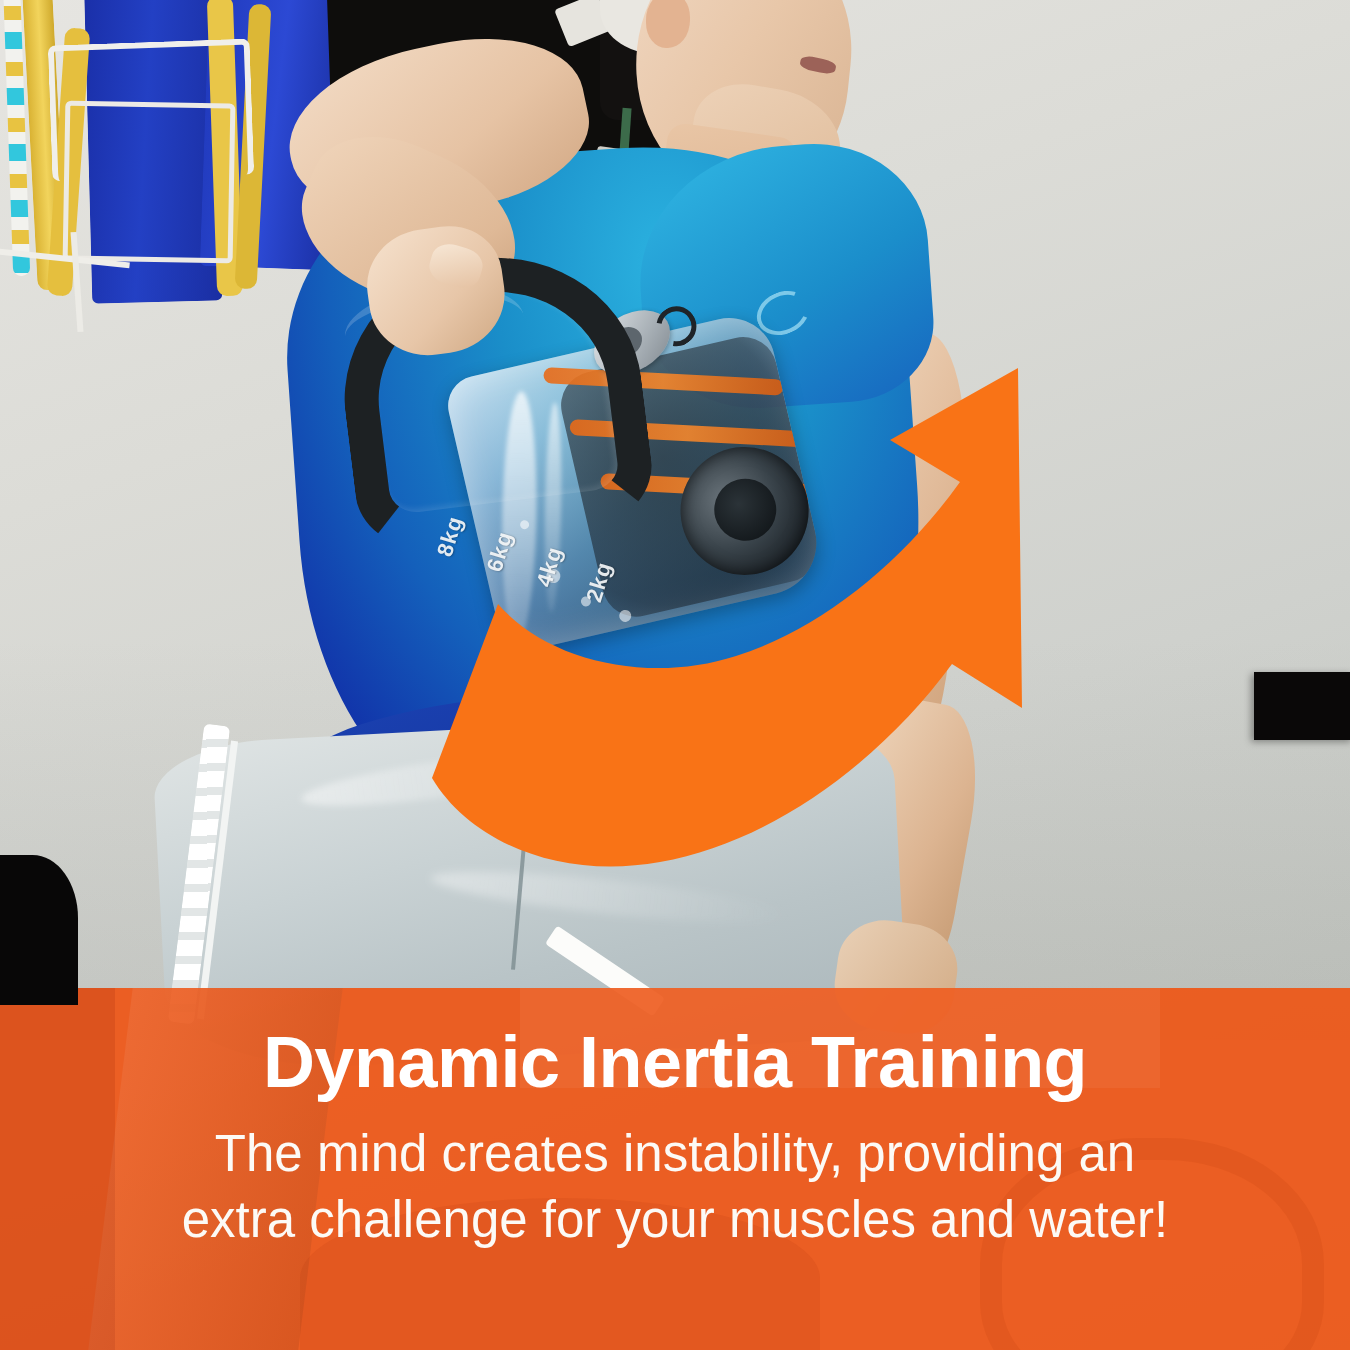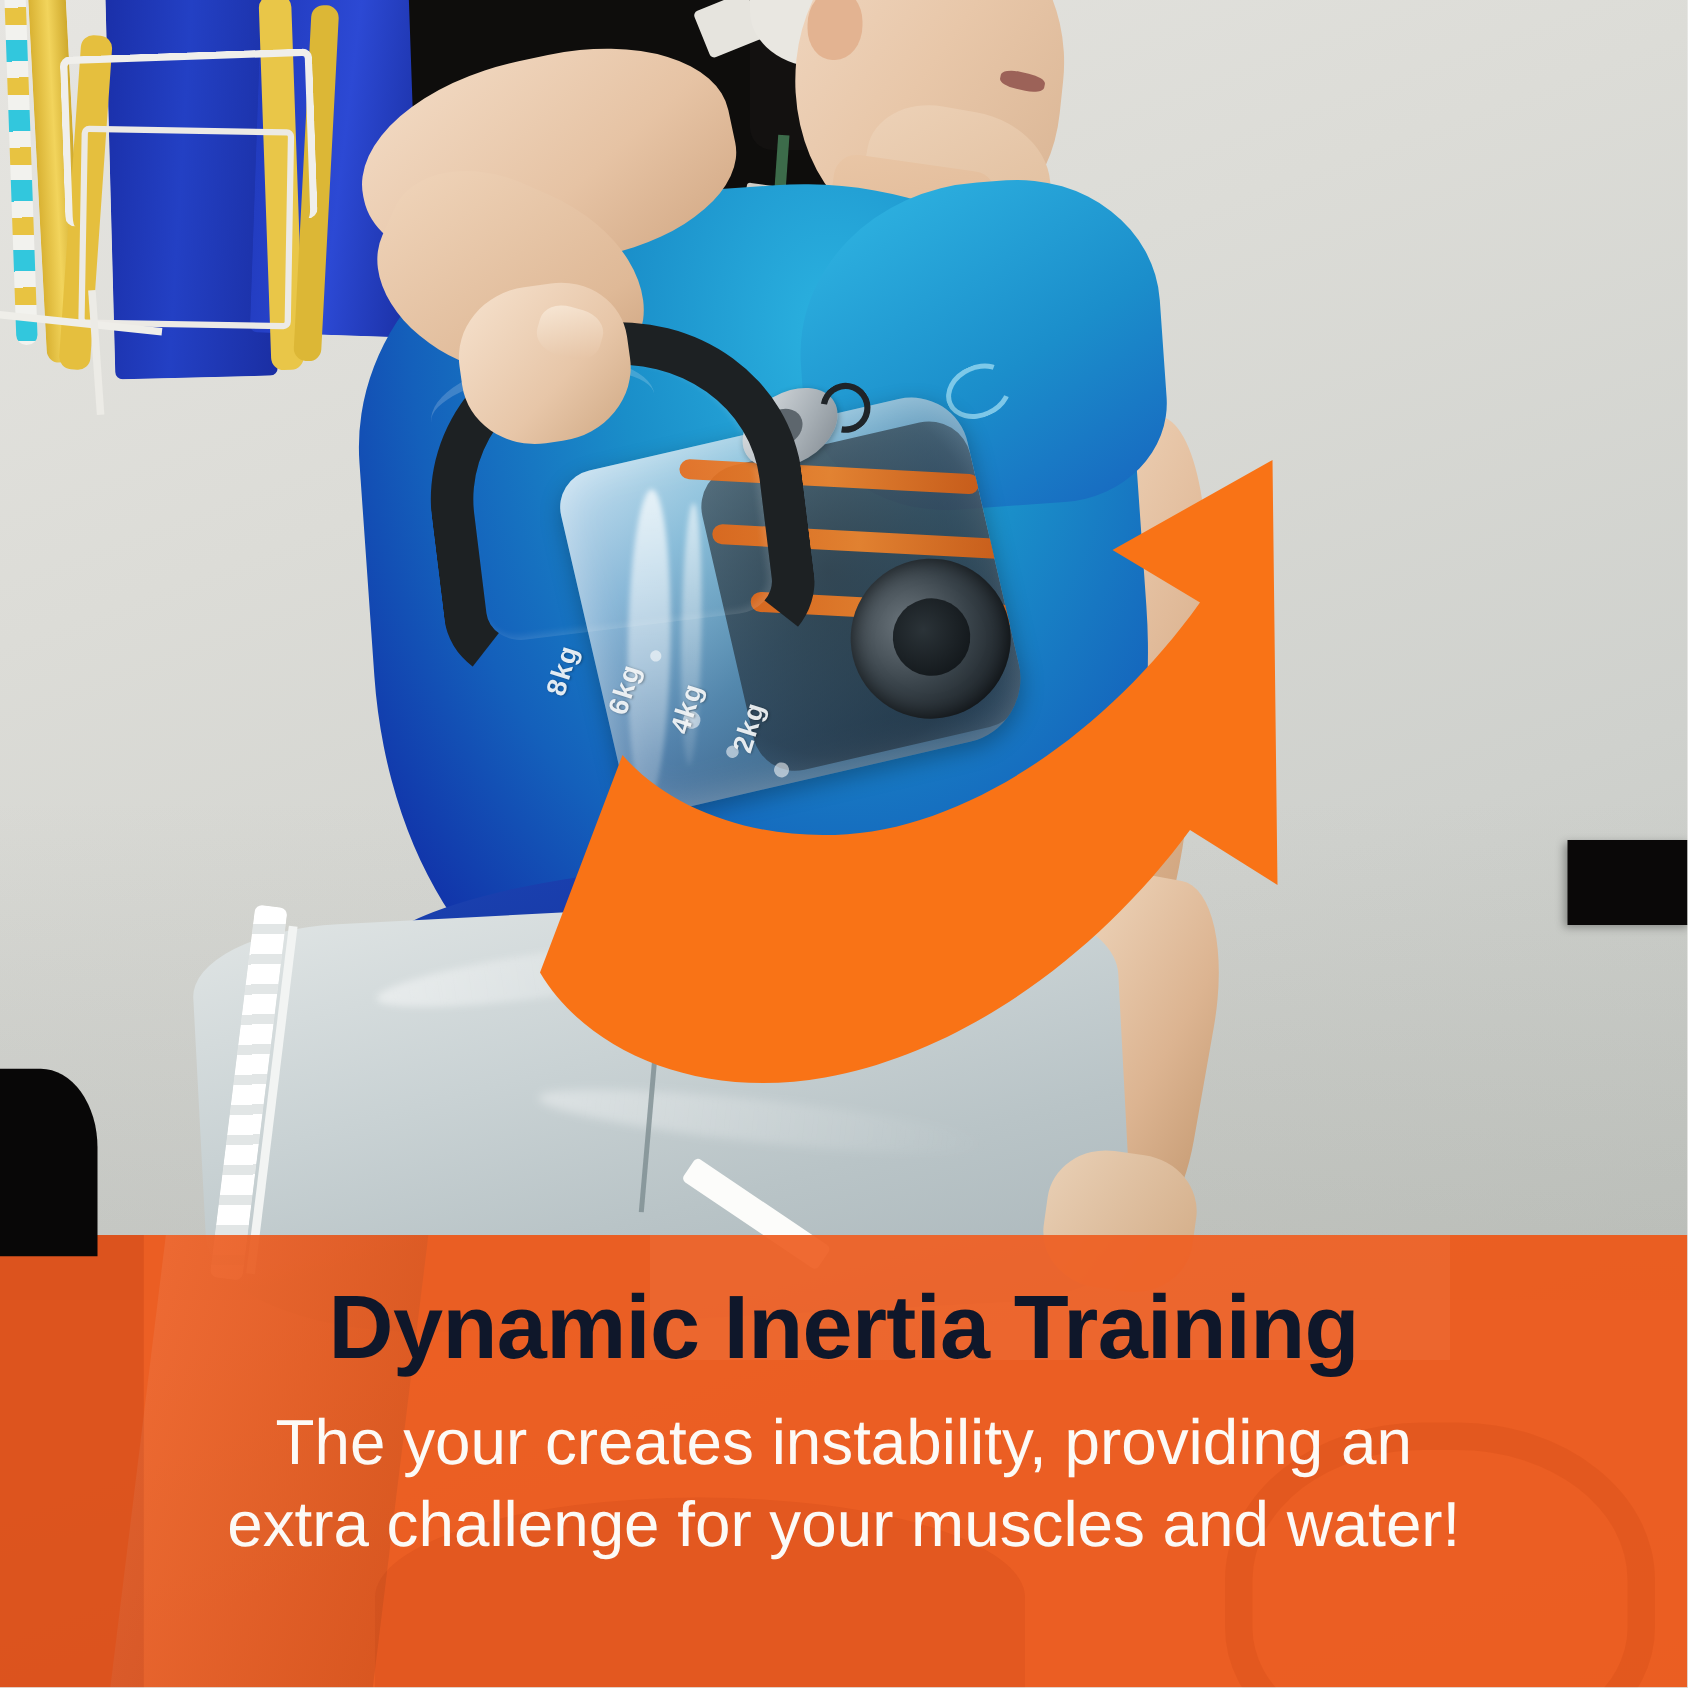--- a/index.html
+++ b/index.html
@@ -189,21 +189,21 @@
   .banner-ghost-b{position:absolute;left:0px;top:-10px;width:115px;height:390px;
        background:rgba(150,28,4,.17);}
   .banner-ghost-c{position:absolute;left:980px;top:150px;width:300px;height:230px;
        border:22px solid rgba(180,52,10,.13);border-radius:46% 46% 40% 40%;}
   .banner-ghost-d{position:absolute;left:520px;top:-20px;width:640px;height:120px;
        background:rgba(255,255,255,.05);}
   .banner-ghost-e{position:absolute;left:300px;top:210px;width:520px;height:160px;
        background:rgba(160,36,6,.10);border-radius:50% 50% 0 0;}
 
   .banner-inner{position:relative;z-index:3;text-align:center;padding-top:38px;}
-  .title{color:#0f172a;font-size:72px;font-weight:bold;letter-spacing:-.5px;line-height:1.02;
+  .title{color:#ffffff;font-size:72px;font-weight:bold;letter-spacing:-.5px;line-height:1.02;
        font-family:"Liberation Sans",sans-serif;}
   .subtitle{color:#fcfaf6;font-size:51px;font-weight:normal;line-height:1.28;margin-top:22px;
        font-family:"Liberation Sans",sans-serif;}
   .sub-line{display:block;}
 </style>
 </head>
 <body>
 
 <div class="poster">
 
@@ -312,20 +312,20 @@
   <div class="banner">
     <div class="banner-ghost-b"></div>
     <div class="banner-ghost-a"></div>
     <div class="banner-ghost-d"></div>
     <div class="banner-ghost-e"></div>
     <div class="banner-ghost-c"></div>
 
     <div class="banner-inner">
       <div class="title">Dynamic Inertia Training</div>
       <div class="subtitle">
-        <span class="sub-line">The your creates instability, providing an</span>
+        <span class="sub-line">The mind creates instability, providing an</span>
         <span class="sub-line">extra challenge for your muscles and water!</span>
       </div>
     </div>
   </div>
 
   <div class="corner-black"></div>
 </div>
 
 </body></html>

